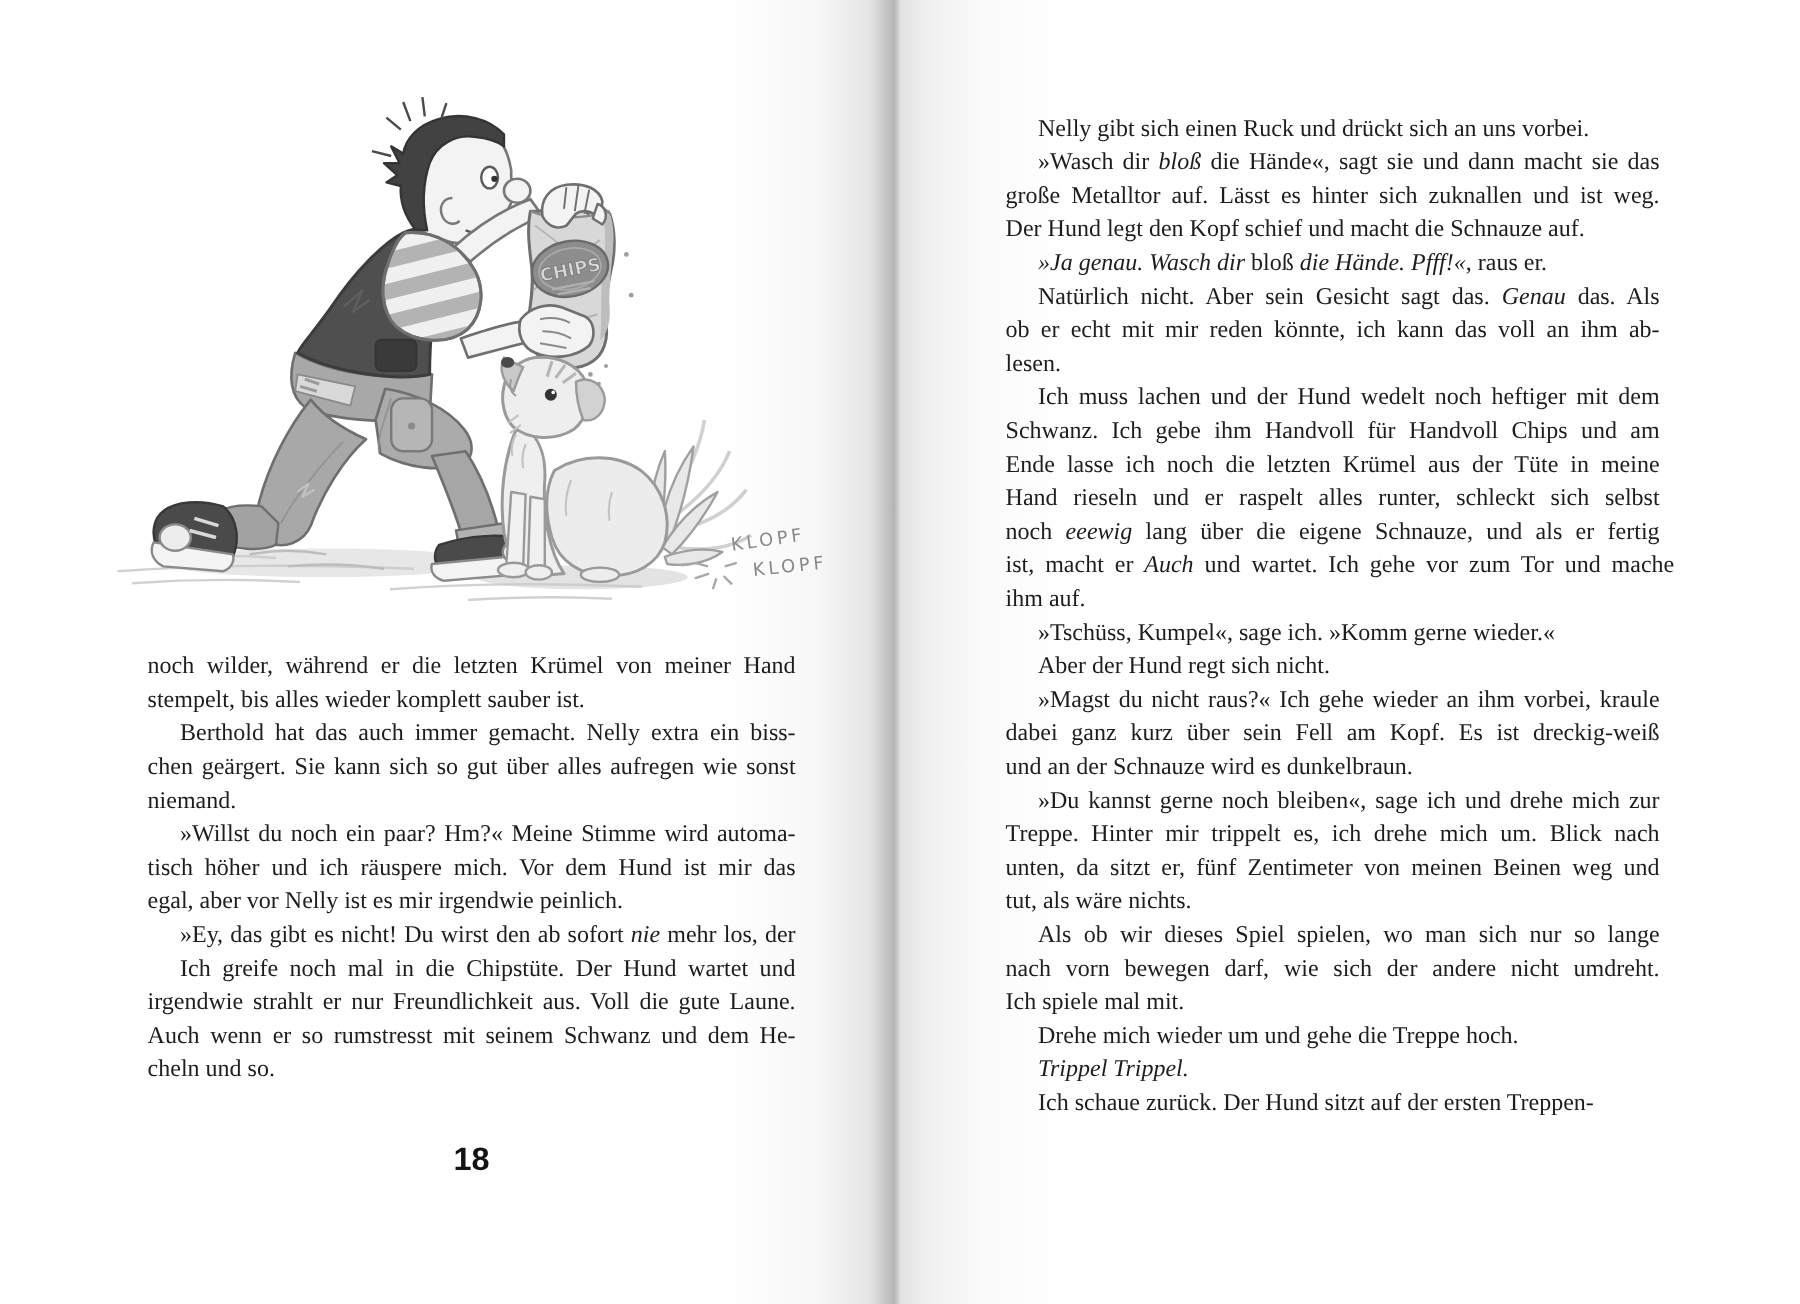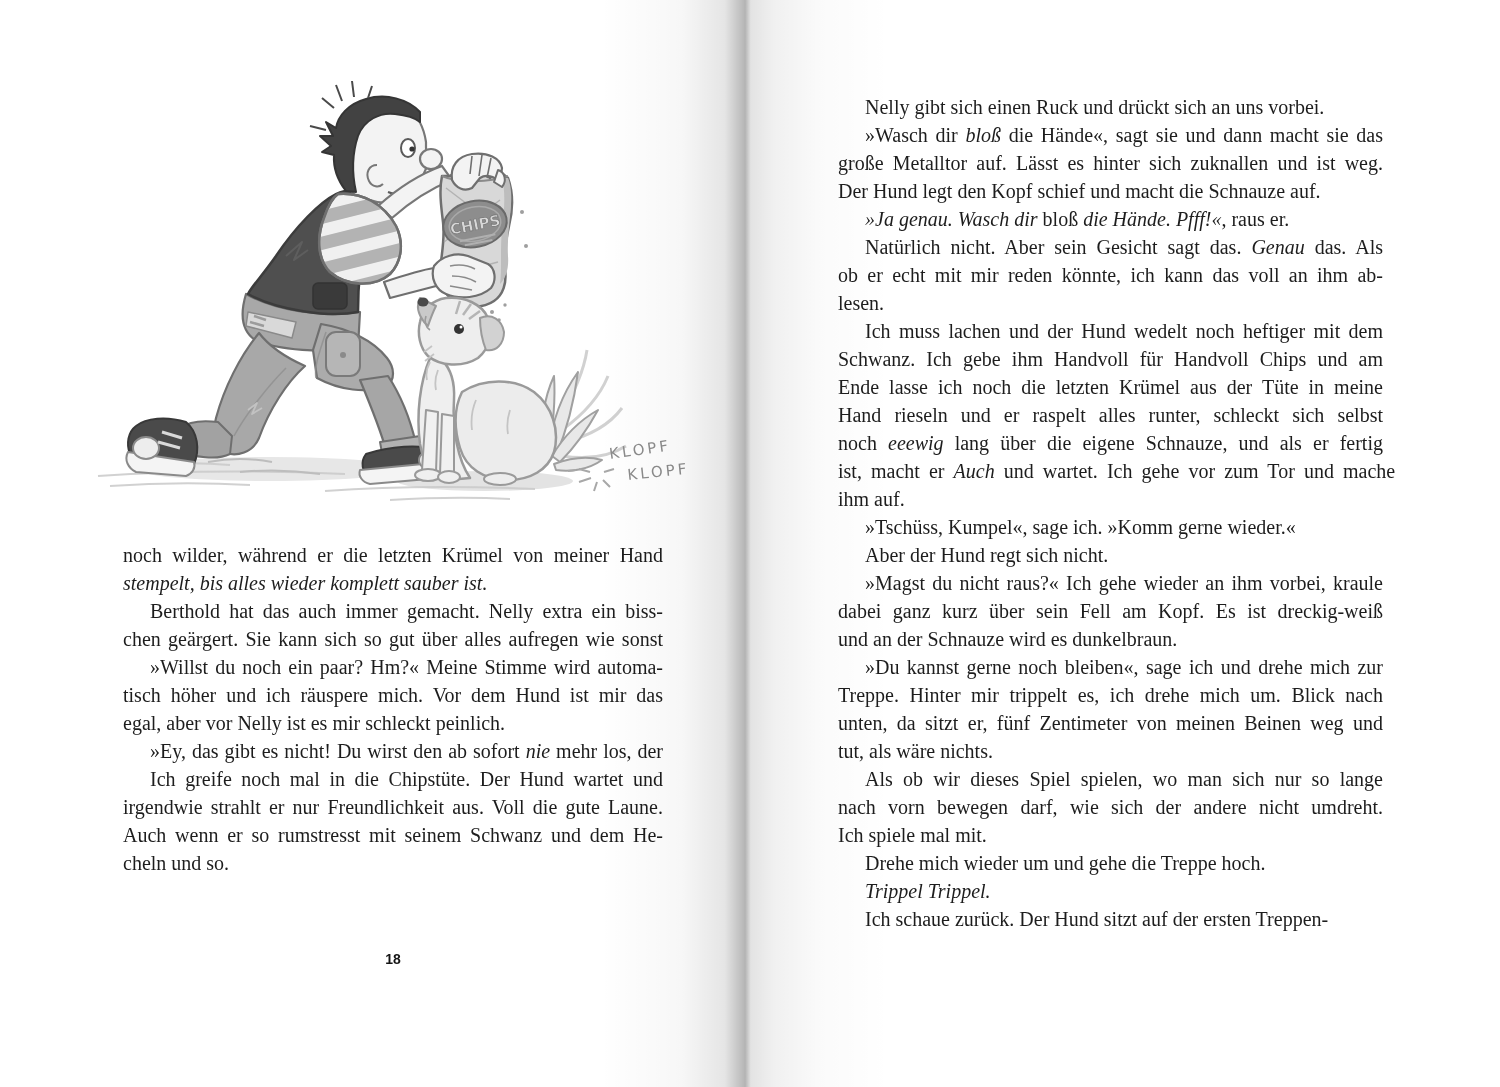--- a/index.html
+++ b/index.html
@@ -17,21 +17,21 @@
       rgba(0,0,0,0.06) 60%,
       rgba(0,0,0,0.02) 75%,
       rgba(0,0,0,0) 100%);}
   .page-text{position:absolute;font-size:20px;line-height:28px;color:#1d1d1d;z-index:2;}
   #left-text{left:123px;top:541px;width:540px;}
   #right-text{left:838px;top:93px;width:545px;}
   .bline{height:28px;white-space:pre;}
   .bline.ind .ls{padding-left:27px;display:inline-block;}
   .it{font-style:italic;}
   .pagenum{position:absolute;font-family:"Liberation Sans", sans-serif;font-weight:700;
-           font-size:14px;color:#141414;text-align:center;z-index:2;}
+           font-size:27px;color:#141414;text-align:center;z-index:2;}
   #pagenum-left{left:123px;top:951px;width:540px;}
   #pagenum-right{left:838px;top:951px;width:545px;}
   #illustration{position:absolute;left:90px;top:70px;z-index:1;}
 </style>
 </head>
 <body>
 
 <div class="spread">
 
   <svg id="illustration" width="620" height="450" viewBox="0 0 620 450">
@@ -169,26 +169,27 @@
       <text x="520" y="389" transform="rotate(-8 520 389)">KLOPF</text>
       <text x="538" y="410" transform="rotate(-6 538 410)">KLOPF</text>
       <g stroke="#a8a8a8" stroke-width="2" fill="none">
         <path d="M500,402 l-11,-3 M501,408 l-12,4 M507,412 l-3,9 M513,410 l7,7 M514,402 l10,-3 M486,400 l-8,1"></path>
       </g>
     </g>
   </svg>
 
   <div class="page-text" id="left-text">
       <div class="bline"><span class="ls" style="word-spacing: 5.41667px;"><span>noch wilder, während er die letzten Krümel von meiner Hand</span></span></div>
-      <div class="bline"><span class="ls" style="word-spacing: 0px; font-style: italic;"><span>stempelt, bis alles wieder komplett sauber ist.</span></span></div>
+      <div class="bline"><span class="ls" style="word-spacing: 0px;"><span>stempelt, bis alles wieder komplett sauber ist.</span></span></div>
       <div class="bline ind"><span class="ls" style="word-spacing: 4.17535px;"><span>Berthold hat das auch immer gemacht. Nelly extra ein biss-</span></span></div>
       <div class="bline"><span class="ls" style="word-spacing: 2.26989px;"><span>chen geärgert. Sie kann sich so gut über alles aufregen wie sonst</span></span></div>
+      <div class="bline"><span class="ls" style="word-spacing: 0px;"><span>niemand.</span></span></div>
       <div class="bline ind"><span class="ls" style="word-spacing: 2.10243px;"><span>»Willst du noch ein paar? Hm?« Meine Stimme wird automa-</span></span></div>
       <div class="bline"><span class="ls" style="word-spacing: 4.9233px;"><span>tisch höher und ich räuspere mich. Vor dem Hund ist mir das</span></span></div>
-      <div class="bline"><span class="ls" style="word-spacing: 0px;"><span>egal, aber vor Nelly ist es mir schleckt peinlich.</span></span></div>
+      <div class="bline"><span class="ls" style="word-spacing: 0px;"><span>egal, aber vor Nelly ist es mir irgendwie peinlich.</span></span></div>
       <div class="bline ind"><span class="ls" style="word-spacing: 0.978365px;"><span>»Ey, das gibt es nicht! Du wirst den ab sofort </span><span class="it">nie</span><span> mehr los, der</span></span></div>
       <div class="bline ind"><span class="ls" style="word-spacing: 4.59063px;"><span>Ich greife noch mal in die Chipstüte. Der Hund wartet und</span></span></div>
       <div class="bline"><span class="ls" style="word-spacing: 3.15972px;"><span>irgendwie strahlt er nur Freundlichkeit aus. Voll die gute Laune.</span></span></div>
       <div class="bline"><span class="ls" style="word-spacing: 3.78906px;"><span>Auch wenn er so rumstresst mit seinem Schwanz und dem He-</span></span></div>
       <div class="bline"><span class="ls" style="word-spacing: 0px; text-align: right;"><span>cheln und so.</span></span></div>
     </div>
   <div class="pagenum" id="pagenum-left">18</div>
 
   <div class="page-text" id="right-text">
       <div class="bline ind"><span class="ls" style="word-spacing: 0px;"><span>Nelly gibt sich einen Ruck und drückt sich an uns vorbei.</span></span></div>

